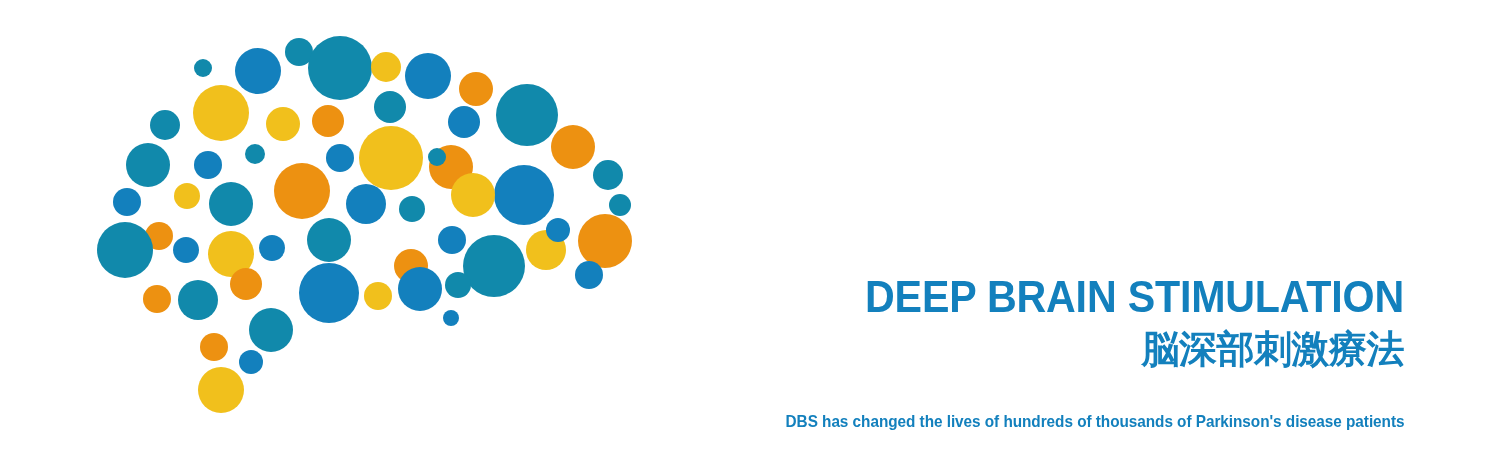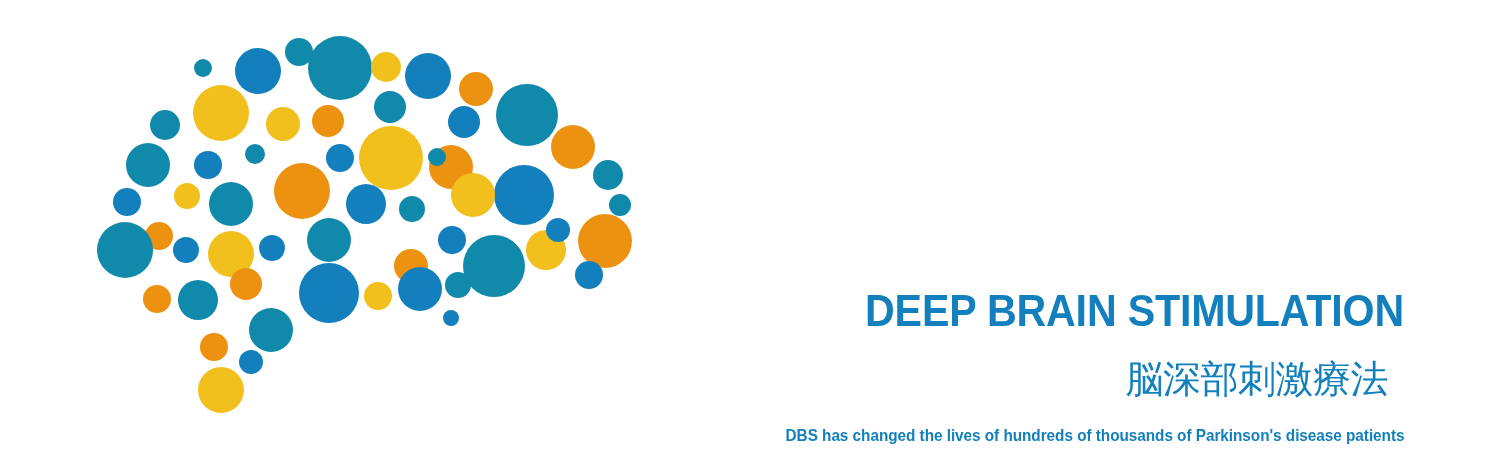--- a/index.html
+++ b/index.html
@@ -30,21 +30,21 @@
   #brain-svg {
     display: block;
     width: 700px;
     height: 458px;
   }
 
   
   #text-block {
     position: absolute;
     left: 640px;
-    top: 14px;
+    top: 0;
     width: 860px;
     height: 428px;
   }
 
   #title-main {
     position: absolute;
     right: 96px;
     top: 274px;
     margin: 0;
     font-family: "Liberation Sans Narrow", "Liberation Sans", sans-serif;
@@ -55,23 +55,23 @@
     white-space: nowrap;
     transform: scaleX(0.915);
     transform-origin: right center;
     text-align: right;
   }
 
   #title-jp {
     position: absolute;
     right: 96px;
     top: 328px;
-    margin: 16px;
+    margin: 0;
     font-family: "DejaVu Sans", sans-serif;
-    font-weight: normal;
+    font-weight: bold;
     font-size: 38px;
     line-height: 42px;
     letter-spacing: -0.5px;
     white-space: nowrap;
     text-align: right;
   }
 
   #subtitle {
     position: absolute;
     right: 96px;

